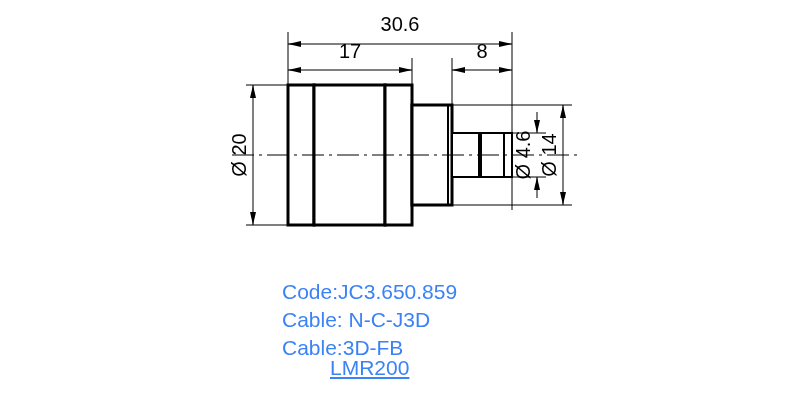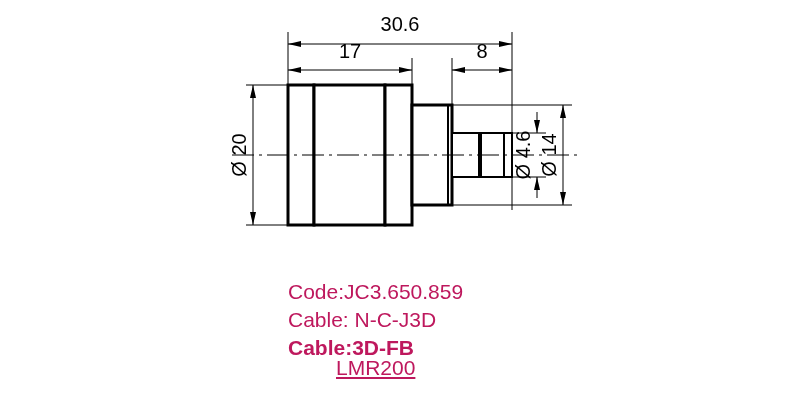--- a/index.html
+++ b/index.html
@@ -24,24 +24,23 @@
   }
   .dimtext {
     font-family: "Liberation Sans", sans-serif;
     font-size: 20px;
     fill: #000000;
   }
   .speclabel {
     position: absolute;
     font-family: "Liberation Sans", sans-serif;
     font-size: 21px;
-    color: #be185d;
+    color: #3b82f6;
     white-space: pre;
     letter-spacing: 0px;
-    margin-left: 6px;
   }
   .thin { stroke: #000000; stroke-width: 1; fill: none; }
   .body-outline { stroke: #000000; stroke-width: 3; fill: #ffffff; }
   .body-outline-thin { stroke: #000000; stroke-width: 2; fill: #ffffff; }
   .centerline {
     stroke: #000000;
     stroke-width: 1;
     fill: none;
     stroke-dasharray: 22 5 3 5;
   }
@@ -148,16 +147,16 @@
       <rect class="body-outline-thin" x="504" y="133" width="8" height="44"></rect>
 
     </g>
 
     <line class="centerline" x1="232" y1="155" x2="578" y2="155"></line>
 
   </svg>
 
   <div class="speclabel" style="left:282px; top:280px;">Code:JC3.650.859</div>
   <div class="speclabel" style="left:282px; top:308px;">Cable: N-C-J3D</div>
-  <div class="speclabel" style="left:282px; top:336px;font-weight:bold;">Cable:3D-FB</div>
+  <div class="speclabel" style="left:282px; top:336px;">Cable:3D-FB</div>
   <div class="speclabel" style="left:330px; top:356px;text-decoration:underline;">LMR200</div>
 
 </div>
 
 </body></html>

